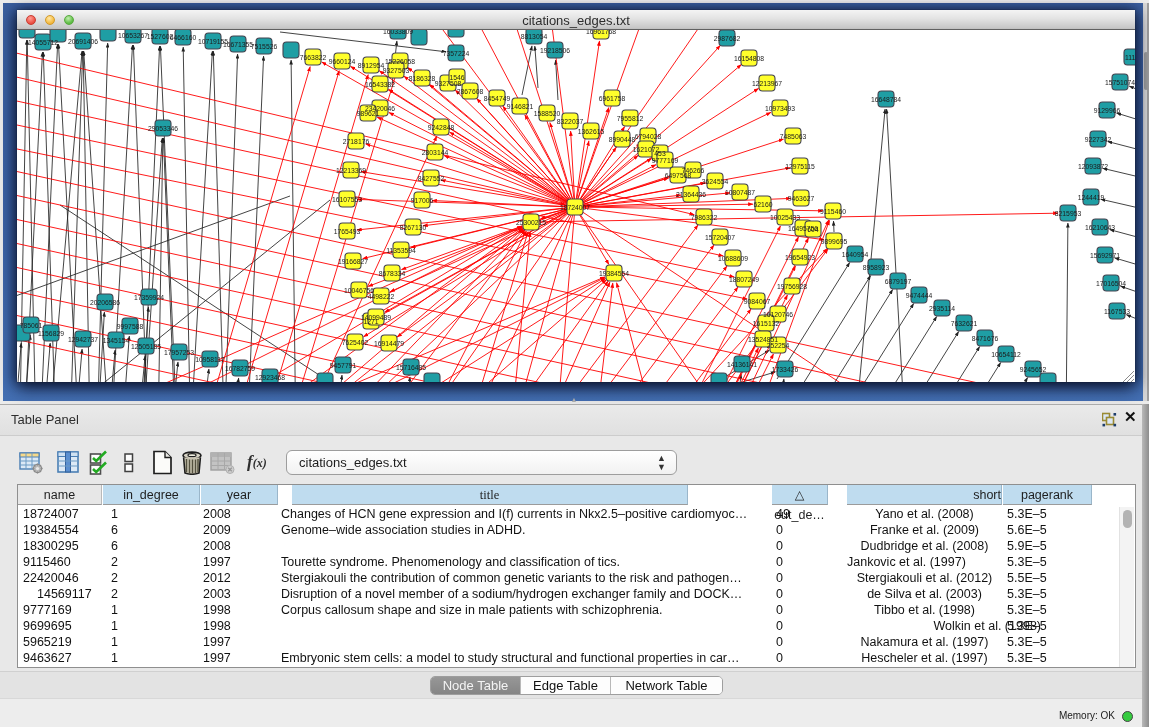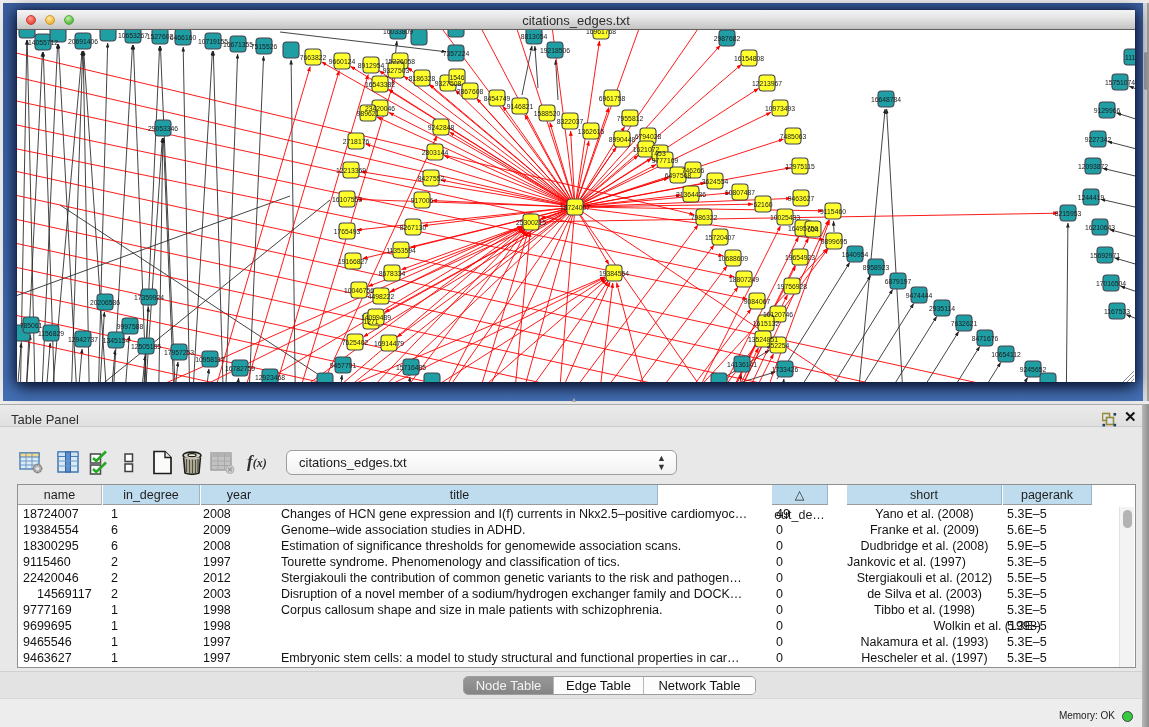--- a/index.html
+++ b/index.html
@@ -14,21 +14,21 @@
 #gtitle { position:absolute; left:0; top:0; width:100%; height:20px;
   background:linear-gradient(#f4f4f4,#e3e3e3 45%,#c8c8c8 92%,#bfbfbf);
   border-bottom:1px solid #616161; }
 #gtitle .tt { position:absolute; left:0; right:0; top:3px; text-align:center;
   font-size:13px; color:#2d2d2d; }
 .light { position:absolute; top:5px; width:10px; height:10px; border-radius:50%; }
 #lr { left:9px; background:radial-gradient(circle at 40% 30%, #ff9d94, #ee564a 60%, #d5382d); border:1px solid #c93b30;}
 #ly { left:28px; background:radial-gradient(circle at 40% 30%, #ffe9a8, #f5bd48 60%, #e9a323); border:1px solid #d29a28;}
 #lg { left:47px; background:radial-gradient(circle at 40% 30%, #c4efb2, #66c14d 60%, #47a930); border:1px solid #58a93f;}
 #tablepanel { position:absolute; left:0; top:404px; width:1149px; height:323px; background:#e8e8e8; }
-#tphead { position:absolute; left:0; top:0; width:1149px; height:23px;
+#tphead { position:absolute; left:0; top:0; width:1149px; height:32px;
   background:linear-gradient(#eaeaea,#e0e0e0); border-top:1px solid #ababab; border-bottom:1px solid #cccccc; }
 #tphead .t { position:absolute; left:11px; top:7px; font-size:13px; color:#2e2e2e; }
 #divnotch { position:absolute; left:567px; top:396px; width:14px; height:7px; color:#aaaaaa; font-size:7px; text-align:center; line-height:7px;}
 #closex { position:absolute; left:1124px; top:3px; font-size:15px; font-weight:bold; color:#111; }
 #floaticon { position:absolute; left:1102px; top:7px; width:15px; height:15px; }
 #toolbar { position:absolute; left:0; top:29px; width:1046px; height:55px; }
 #dropdown { position:absolute; left:286px; top:17px; width:391px; height:25px;
   background:linear-gradient(#ffffff,#f1f1f1); border:1px solid #9d9d9d; border-radius:6px;
   font-size:13px; color:#1c1c1c; line-height:23px; padding-left:12px; }
 #dropdown .arr { position:absolute; right:10px; top:3px; font-size:9px; color:#333; line-height:9px; text-align:center; }
@@ -39,21 +39,21 @@
   background:#bfdcef; border-right:1px solid #9ab6ca; border-bottom:1px solid #9b9b9b; }
 #rows { position:absolute; left:0; top:21px; width:1117px; font-size:12.5px; color:#121212; }
 .rw { position:relative; height:16px; line-height:16px; white-space:nowrap; }
 .rw span { position:absolute; top:0; }
 #vsb { position:absolute; left:1101px; top:22px; width:15px; height:160px; background:#f3f3f3; border-left:1px solid #e2e2e2;}
 #vsbt { position:absolute; left:3px; top:3px; width:9px; height:18px; background:#b3b3b3; border-radius:5px; }
 #footer { position:absolute; left:0; top:295px; width:1149px; height:28px; background:#ededed; }
 #tabband { position:absolute; left:0; top:267px; width:1149px; height:28px; background:#e3e3e3;
   border-top:1px solid #d0d0d0; border-bottom:1px solid #d8d8d8;}
 #tabs { position:absolute; left:430px; top:272px; height:19px; display:flex;
-  border:1px solid #9e9e9e; border-radius:5px; overflow:hidden; font-size:13px;margin-left:33px; }
+  border:1px solid #9e9e9e; border-radius:5px; overflow:hidden; font-size:13px; }
 #tabs div { height:100%; line-height:18px; text-align:center; }
 #tab1 { width:89px; background:linear-gradient(#979797,#858585); color:#f4f4f4; }
 #tab2 { width:90px; background:#fdfdfd; color:#111; border-left:1px solid #b8b8b8; }
 #tab3 { width:112px; background:#fdfdfd; color:#111; border-left:1px solid #b8b8b8; }
 #mem { position:absolute; right:34px; top:306px; font-size:10px; color:#222; }
 #memdot { position:absolute; right:16px; top:307px; width:11px; height:11px; border-radius:50%;
   background:#35cb3f; border:1px solid #444; }
 #rstrip-bot { position:absolute; left:1142px; top:404px; width:7px; height:323px; background:linear-gradient(90deg,#b9b9b9,#8d8d8d); }
 .icon { position:absolute; top:17px; }
 </style>
@@ -609,23 +609,23 @@
 </svg>
 <div class="icon" style="left:247px;top:19px;width:26px;font-family:'Liberation Serif',serif;font-style:italic;font-weight:bold;font-size:17px;color:#2e2e2e">f<span style="font-size:12px">(x)</span></div>
 
   <div id="dropdown">citations_edges.txt<div class="arr">▲<br>▼</div></div>
   </div>
   <div id="tblbox">
     <div id="thdr">
       <div class="hc" style="left:0;width:84px;background:#e7e7e7;border-right:1px solid #b9b9b9;">name</div>
       <div class="hc" style="left:85px;width:97px;">in_degree</div>
       <div class="hc" style="left:183px;width:77px;">year</div>
-      <div class="hc" style="left:244px;width:396px;">title</div>
+      <div class="hc" style="left:274px;width:396px;font-family:Liberation Serif, serif;">title</div>
       <div class="hc" style="left:754px;width:56px;text-align:center;">△ out_de…</div>
-      <div class="hc" style="left:829px;width:155px;">short</div>
+      <div class="hc" style="left:829px;width:155px;text-align:right;">short</div>
       <div class="hc" style="left:985px;width:89px;">pagerank</div>
     </div>
     <div id="rows">
         <div class="rw">
           <span style="left:5px">18724007</span>
           <span style="left:93px">1</span>
           <span style="left:185px">2008</span>
           <span style="left:263px">Changes of HCN gene expression and I(f) currents in Nkx2.5–positive cardiomyoc…</span>
           <span style="left:758px">49</span>
           <span style="left:829px;width:155px;text-align:center">Yano et al. (2008)</span>
@@ -637,21 +637,20 @@
           <span style="left:185px">2009</span>
           <span style="left:263px">Genome–wide association studies in ADHD.</span>
           <span style="left:758px">0</span>
           <span style="left:829px;width:155px;text-align:center">Franke et al. (2009)</span>
           <span style="left:989px">5.6E–5</span>
         </div>
 <div class="rw">
           <span style="left:5px">18300295</span>
           <span style="left:93px">6</span>
           <span style="left:185px">2008</span>
-          <span style="left:263px">Estimation of significance thresholds for genomewide association scans.</span>
           <span style="left:758px">0</span>
           <span style="left:829px;width:155px;text-align:center">Dudbridge et al. (2008)</span>
           <span style="left:989px">5.9E–5</span>
         </div>
 <div class="rw">
           <span style="left:5px">9115460</span>
           <span style="left:93px">2</span>
           <span style="left:185px">1997</span>
           <span style="left:263px">Tourette syndrome. Phenomenology and classification of tics.</span>
           <span style="left:758px">0</span>
@@ -687,25 +686,25 @@
         </div>
 <div class="rw">
           <span style="left:5px">9699695</span>
           <span style="left:93px">1</span>
           <span style="left:185px">1998</span>
           <span style="left:758px">0</span>
           <span style="left:868px;width:155px;text-align:right">Wolkin et al. (1998)</span>
           <span style="left:989px">5.3E–5</span>
         </div>
 <div class="rw">
-          <span style="left:5px">9465546</span>
+          <span style="left:5px">5965219</span>
           <span style="left:93px">1</span>
           <span style="left:185px">1997</span>
           <span style="left:758px">0</span>
-          <span style="left:829px;width:155px;text-align:center">Nakamura et al. (1993)</span>
+          <span style="left:829px;width:155px;text-align:center">Nakamura et al. (1997)</span>
           <span style="left:989px">5.3E–5</span>
         </div>
 <div class="rw">
           <span style="left:5px">9463627</span>
           <span style="left:93px">1</span>
           <span style="left:185px">1997</span>
           <span style="left:263px">Embryonic stem cells: a model to study structural and functional properties in car…</span>
           <span style="left:758px">0</span>
           <span style="left:829px;width:155px;text-align:center">Hescheler et al. (1997)</span>
           <span style="left:989px">5.3E–5</span>

